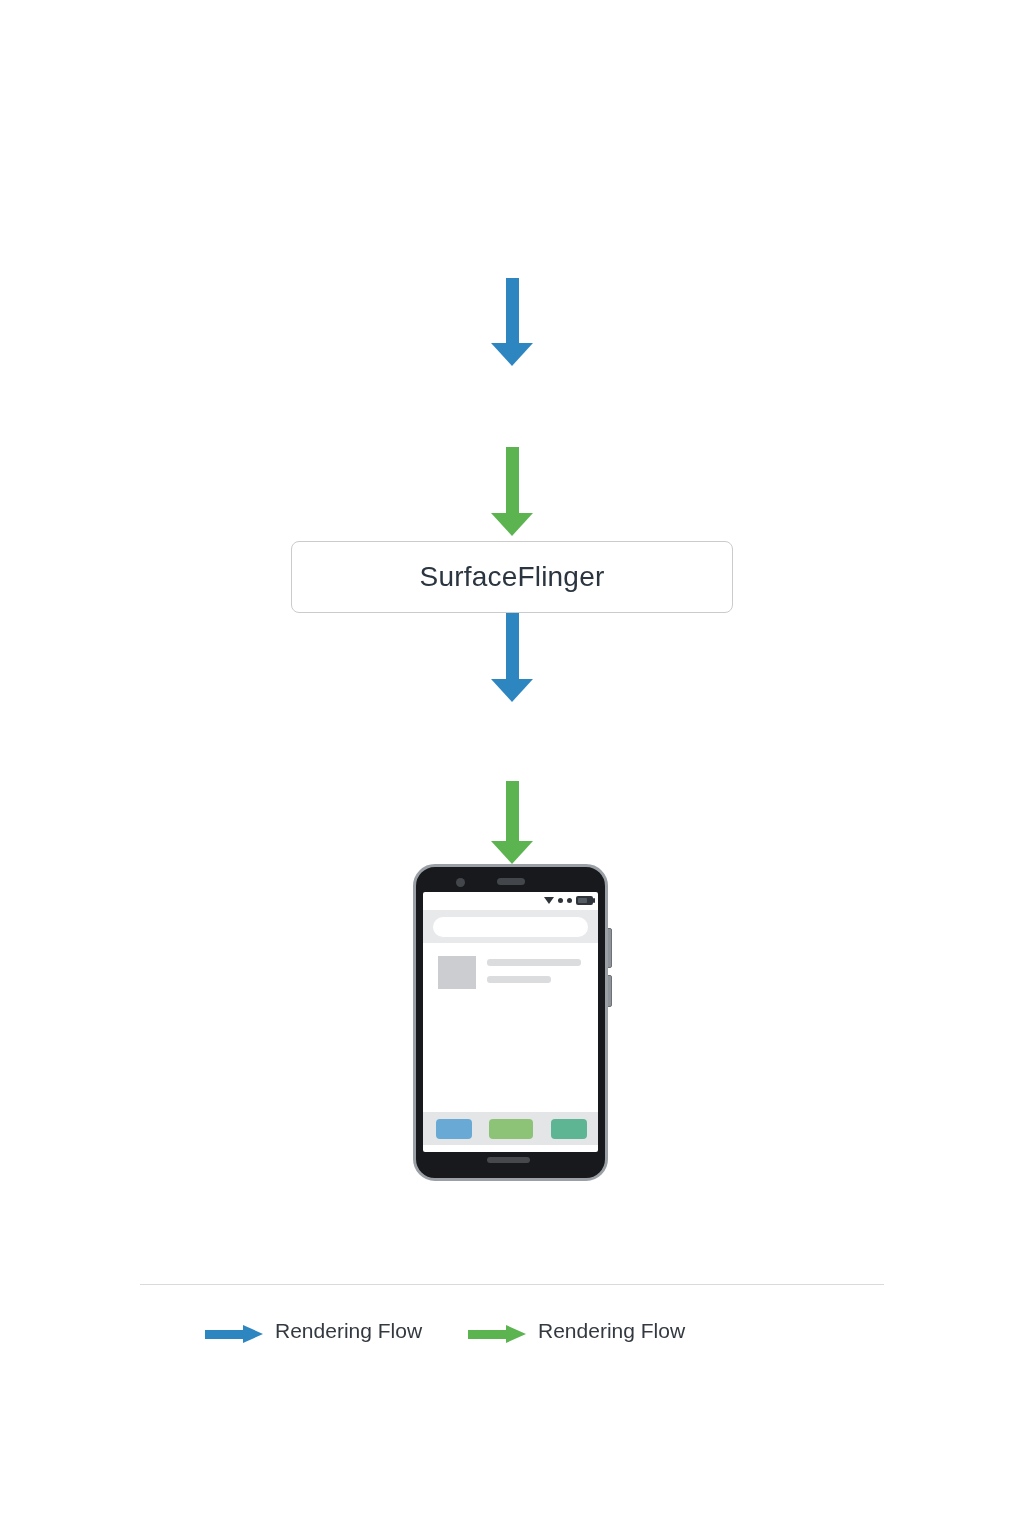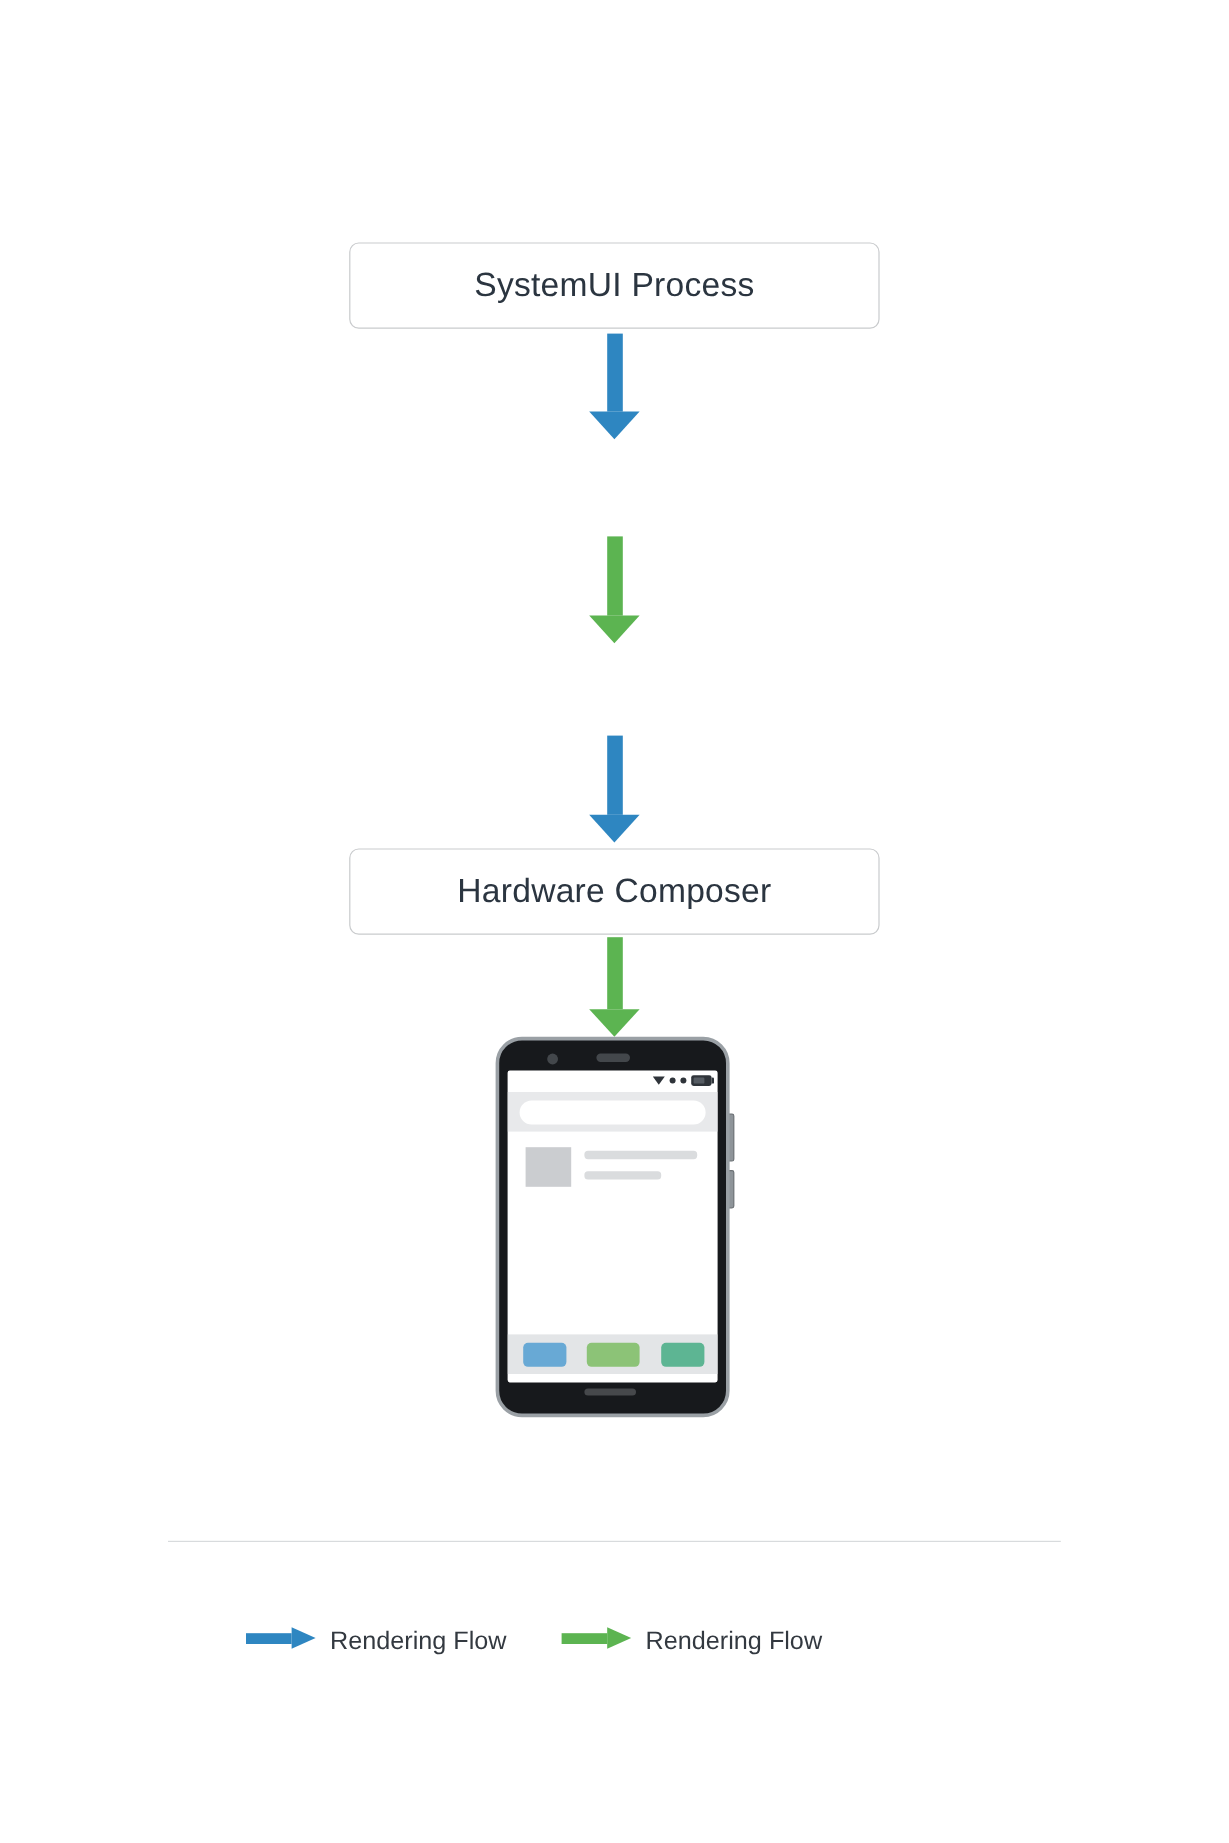--- a/index.html
+++ b/index.html
@@ -177,65 +177,62 @@
     color: #2b3540;
   }
   .divider {
     position: absolute;
     left: 140px; top: 1284px;
     width: 744px; height: 1px;
     background: #d8dbdd;
   }
   .legend-item {
     position: absolute;
-    top: 1356px;
+    top: 1307px;
     height: 36px;
     display: flex;
-    align-items: flex-start;
+    align-items: flex-end;
     gap: 12px;
   }
   .h-arrow { display: flex; align-items: center; }
   .h-shaft { width: 38px; height: 9px; }
   .h-head {
     width: 0; height: 0;
     border-top: 9px solid transparent;
     border-bottom: 9px solid transparent;
     border-left: 20px solid #000;
   }
   .legend-label { font-size: 21px; color: #333940; }
 </style>
 </head>
 <body>
 
 <div class="canvas">
 
-  <div class="flow-box" style="top:202px">
-    <span>SystemUI Process</span>
-  </div>
 
   <div class="v-arrow" style="top:278px;height:88px">
     <div class="v-shaft" style="background-color: rgb(46, 134, 193);"></div>
     <div class="v-head" style="border-top-color: rgb(46, 134, 193);"></div>
   </div>
 
 
   <div class="v-arrow" style="top:447px;height:89px">
     <div class="v-shaft" style="background-color: rgb(92, 180, 81);"></div>
     <div class="v-head" style="border-top-color: rgb(92, 180, 81);"></div>
   </div>
 
+  <div class="flow-box" style="top:541px">
+    <span>SurfaceFlinger</span>
+  </div>
 
   <div class="v-arrow" style="top:613px;height:89px">
     <div class="v-shaft" style="background-color: rgb(46, 134, 193);"></div>
     <div class="v-head" style="border-top-color: rgb(46, 134, 193);"></div>
   </div>
 
-  <div class="flow-box" style="top:707px">
-    <span>Hardware Composer</span>
-  </div>
 
   <div class="v-arrow" style="top:781px;height:83px">
     <div class="v-shaft" style="background-color: rgb(92, 180, 81);"></div>
     <div class="v-head" style="border-top-color: rgb(92, 180, 81);"></div>
   </div>
 
   <div class="side-btn" style="left:605px;top:928px;height:40px"></div>
   <div class="side-btn" style="left:605px;top:975px;height:32px"></div>
 
   <div class="phone">

